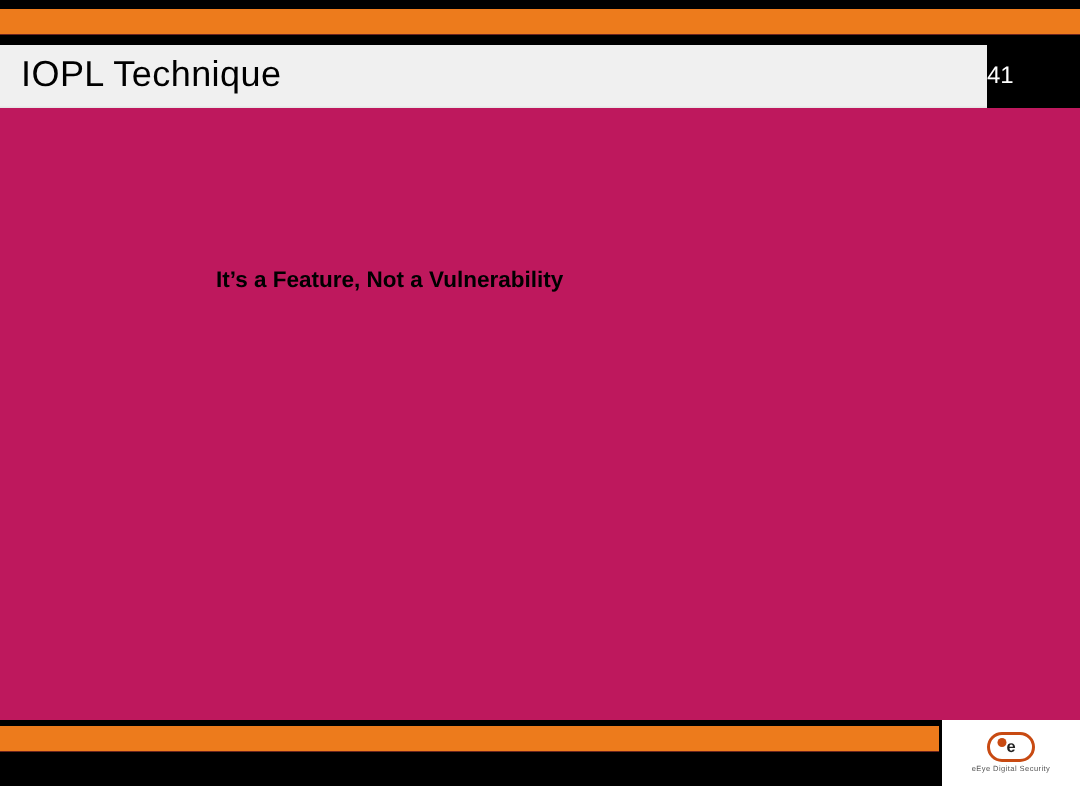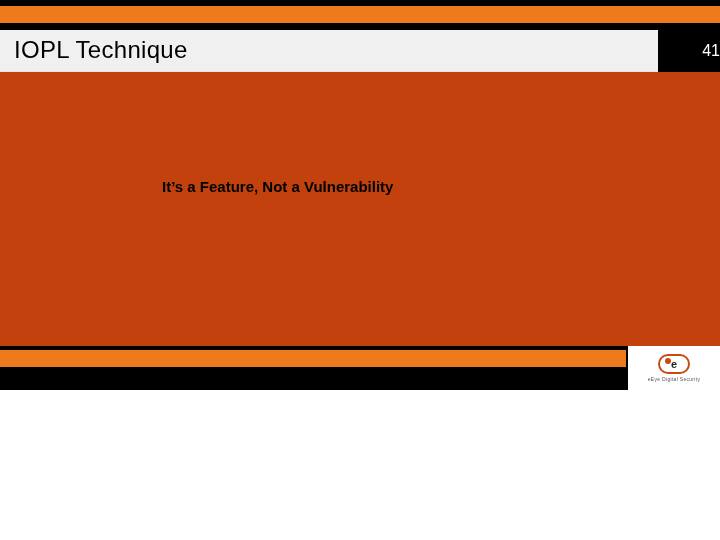--- a/index.html
+++ b/index.html
@@ -1,21 +1,21 @@
 <!DOCTYPE html>
 <html><head>
 <meta charset="utf-8">
 <style>
   * { margin: 0; padding: 0; box-sizing: border-box; }
   html, body { width: 720px; height: 540px; font-family: Arial, Helvetica, sans-serif; background: #fff; }
   .slide {
     width: 720px;
-    height: 390px;
+    height: 524px;
     position: relative;
-    background: #c2410c;
+    background: #be185d;
     overflow: hidden;
   }
   .top-black-1 { position: absolute; top: 0; left: 0; width: 720px; height: 6px; background: #000; }
   .top-orange { position: absolute; top: 6px; left: 0; width: 720px; height: 17px; background: #ed7b1c; }
   .top-black-2 { position: absolute; top: 23px; left: 0; width: 720px; height: 7px; background: #000; }
   .title-band {
     position: absolute;
     top: 30px; left: 0;
     width: 720px; height: 42px;
     background: #f0f0f0;
@@ -35,26 +35,26 @@
     top: 30px;
     right: 0;
     width: 62px;
     height: 42px;
     background: #000;
     color: #fff;
     font-size: 16px;
     font-weight: 400;
     display: flex;
     align-items: center;
-    justify-content: flex-end;
+    justify-content: flex-start;
   }
   .body-text {
     position: absolute;
     top: 178px;
-    left: 162px;
+    left: 144px;
     font-size: 15px;
     font-weight: 700;
     color: #000;
   }
 
   
   .footer-black-1 { position: absolute; bottom: 40px; left: 0; width: 720px; height: 4px; background: #000; }
   .footer-orange  { position: absolute; bottom: 23px; left: 0; width: 720px; height: 17px; background: #ed7b1c; }
   .footer-black-2 { position: absolute; bottom: 0; left: 0; width: 720px; height: 23px; background: #000; }
 

